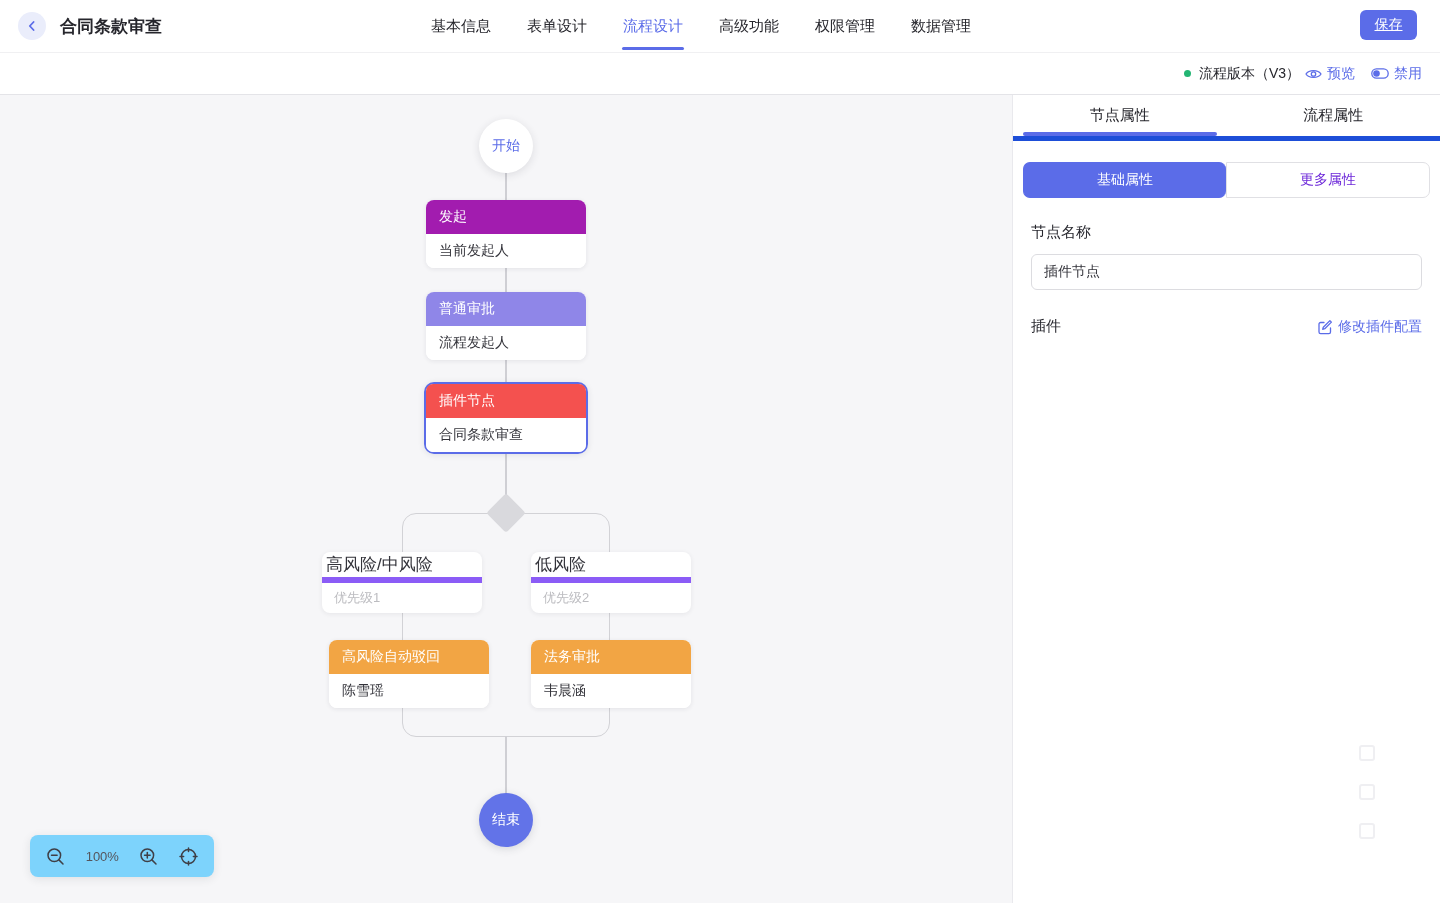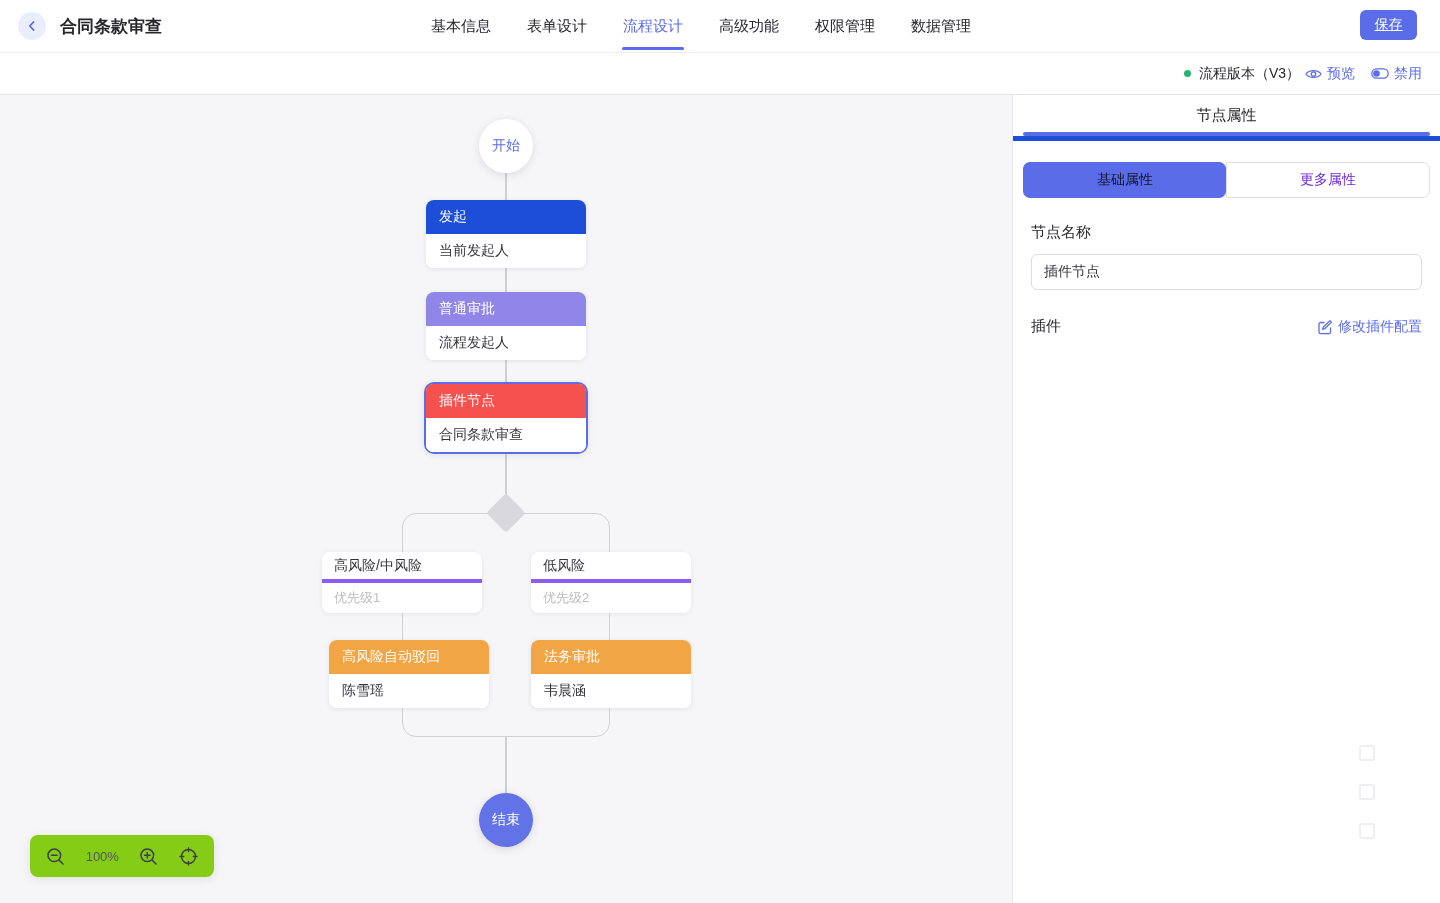--- a/index.html
+++ b/index.html
@@ -74,46 +74,46 @@
     box-shadow:0 1px 5px rgba(32,36,50,.09); cursor:pointer;
   }
   .fn-head {
     height:34px; display:flex; align-items:center; padding:0 13px; color:#fff;
     font-size:14px; font-weight:500; border-radius:8px 8px 0 0;
   }
   .fn-body {
     height:34px; display:flex; align-items:center; padding:0 13px;
     font-size:14px; color:#33333A; border-radius:0 0 8px 8px; background:#fff;
   }
-  .head-initiate { background:#1d4ed8; }
+  .head-initiate { background:#a21caf; }
   .head-approval { background:#8F86E8; }
   .head-plugin  { background:#F4514F; }
   .head-orange  { background:#F2A544; }
 
   .node-selected {
     position:absolute; left:424px; top:287px; width:164px; border:2px solid #5B6CE8;
     border-radius:10px; background:#fff; box-shadow:0 1px 6px rgba(32,36,50,.10); cursor:pointer;
   }
   .node-selected .fn-head { border-radius:7px 7px 0 0; }
   .node-selected .fn-body { border-radius:0 0 7px 7px; }
 
   .cond-card {
     position:absolute; width:160px; border-radius:8px; background:#fff;
     box-shadow:0 1px 5px rgba(32,36,50,.08); cursor:pointer;
   }
   .cond-title {
-    height:31px; display:flex; align-items:center; padding:0 12px; font-size:14px;
-    color:#33333A; border-bottom:4px solid #8b5cf6;
+    height:31px; display:flex; align-items:center; padding:0 4px; font-size:17px;
+    color:#33333A; border-bottom:6px solid #8b5cf6;
   }
   .cond-priority {
     height:30px; display:flex; align-items:center; padding:0 12px; font-size:13px; color:#BCBCC0;
   }
 
   .zoombar {
-    position:absolute; left:30px; top:740px; width:184px; height:42px; background:#84cc16;
+    position:absolute; left:30px; top:740px; width:184px; height:42px; background:#7dd3fc;
     border-radius:8px; box-shadow:0 2px 10px rgba(32,36,50,.10);
     display:flex; align-items:center; justify-content:space-around; padding:0 6px;
   }
   .zoombar .zlvl { font-size:13px; color:#55555C; }
   .zicon { display:flex; cursor:pointer; }
 
   
   .panel { width:428px; background:#fff; border-left:1px solid #E9E9ED; position:relative; }
   .ptabs { height:46px; display:flex; border-bottom:5px solid #1d4ed8; }
   .ptab {
@@ -126,21 +126,21 @@
   }
   .seg {
     margin:21px 10px 0; height:36px; display:flex; border-radius:7px;
   }
   .seg-item {
     flex:1; display:flex; align-items:center; justify-content:center; font-size:14px;
     cursor:pointer; color:#6d28d9; background:#fff; border:1px solid #E0E0E4;
   }
   .seg-item.first { border-radius:7px 0 0 7px; border-right:none; }
   .seg-item.last  { border-radius:0 7px 7px 0; }
-  .seg-item.active { background:#5B6CE8; color:#0f172a; border-color:#5B6CE8; border-radius:7px; }
+  .seg-item.active { background:#5B6CE8; color:#ffffff; border-color:#5B6CE8; border-radius:7px; }
   .pform { padding:0 18px; }
   .pform .flabel { margin-top:25px; font-size:15px; font-weight:500; color:#27272E; }
   .pform input {
     margin-top:12px; width:100%; height:36px; border:1px solid #DCDCE0; border-radius:6px;
     padding:0 12px; font-size:14px; color:#33333A; font-family:inherit; outline:none; background:#fff;
   }
   .plugin-row { margin-top:27px; display:flex; align-items:center; justify-content:space-between; }
   .plugin-edit { display:flex; align-items:center; gap:5px; color:#5B6CE8; font-size:14px; cursor:pointer; }
   .ph-square {
     position:absolute; left:346px; width:16px; height:16px; border:2px solid #EFEFF2; border-radius:3px;
@@ -267,20 +267,21 @@
               <line x1="1" y1="9.5" x2="4.6" y2="9.5" stroke="#3F3F46" stroke-width="1.5" stroke-linecap="round"></line>
               <line x1="14.4" y1="9.5" x2="18" y2="9.5" stroke="#3F3F46" stroke-width="1.5" stroke-linecap="round"></line>
             </svg>
         </span>
       </div>
     </div>
 
     <aside class="panel">
       <div class="ptabs">
         <div class="ptab active">节点属性</div>
+        <div class="ptab">流程属性</div>
       </div>
 
       <div class="seg">
         <div class="seg-item first active">基础属性</div>
         <div class="seg-item last">更多属性</div>
       </div>
 
       <div class="pform">
         <div class="flabel">节点名称</div>
         <input type="text" value="插件节点" style="">

